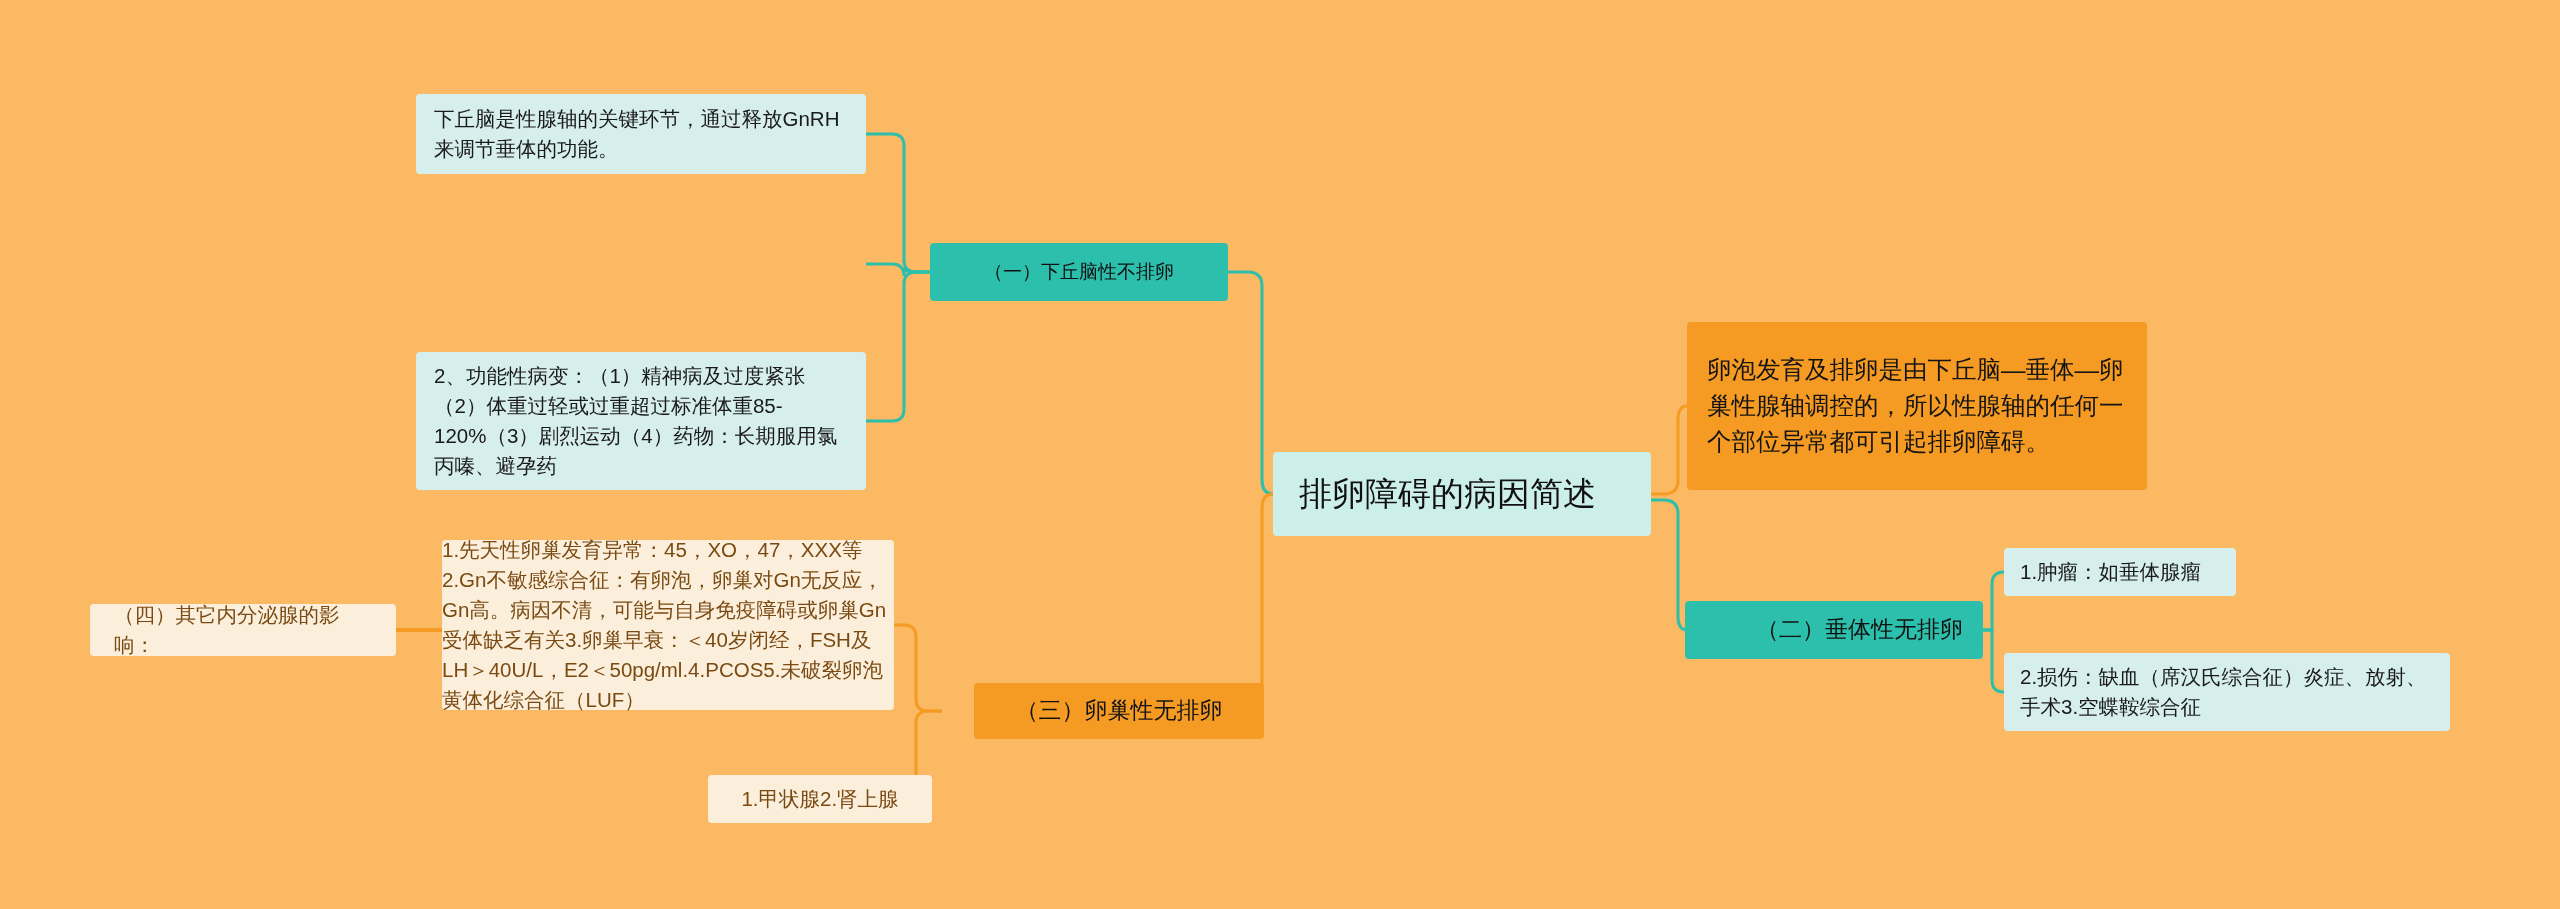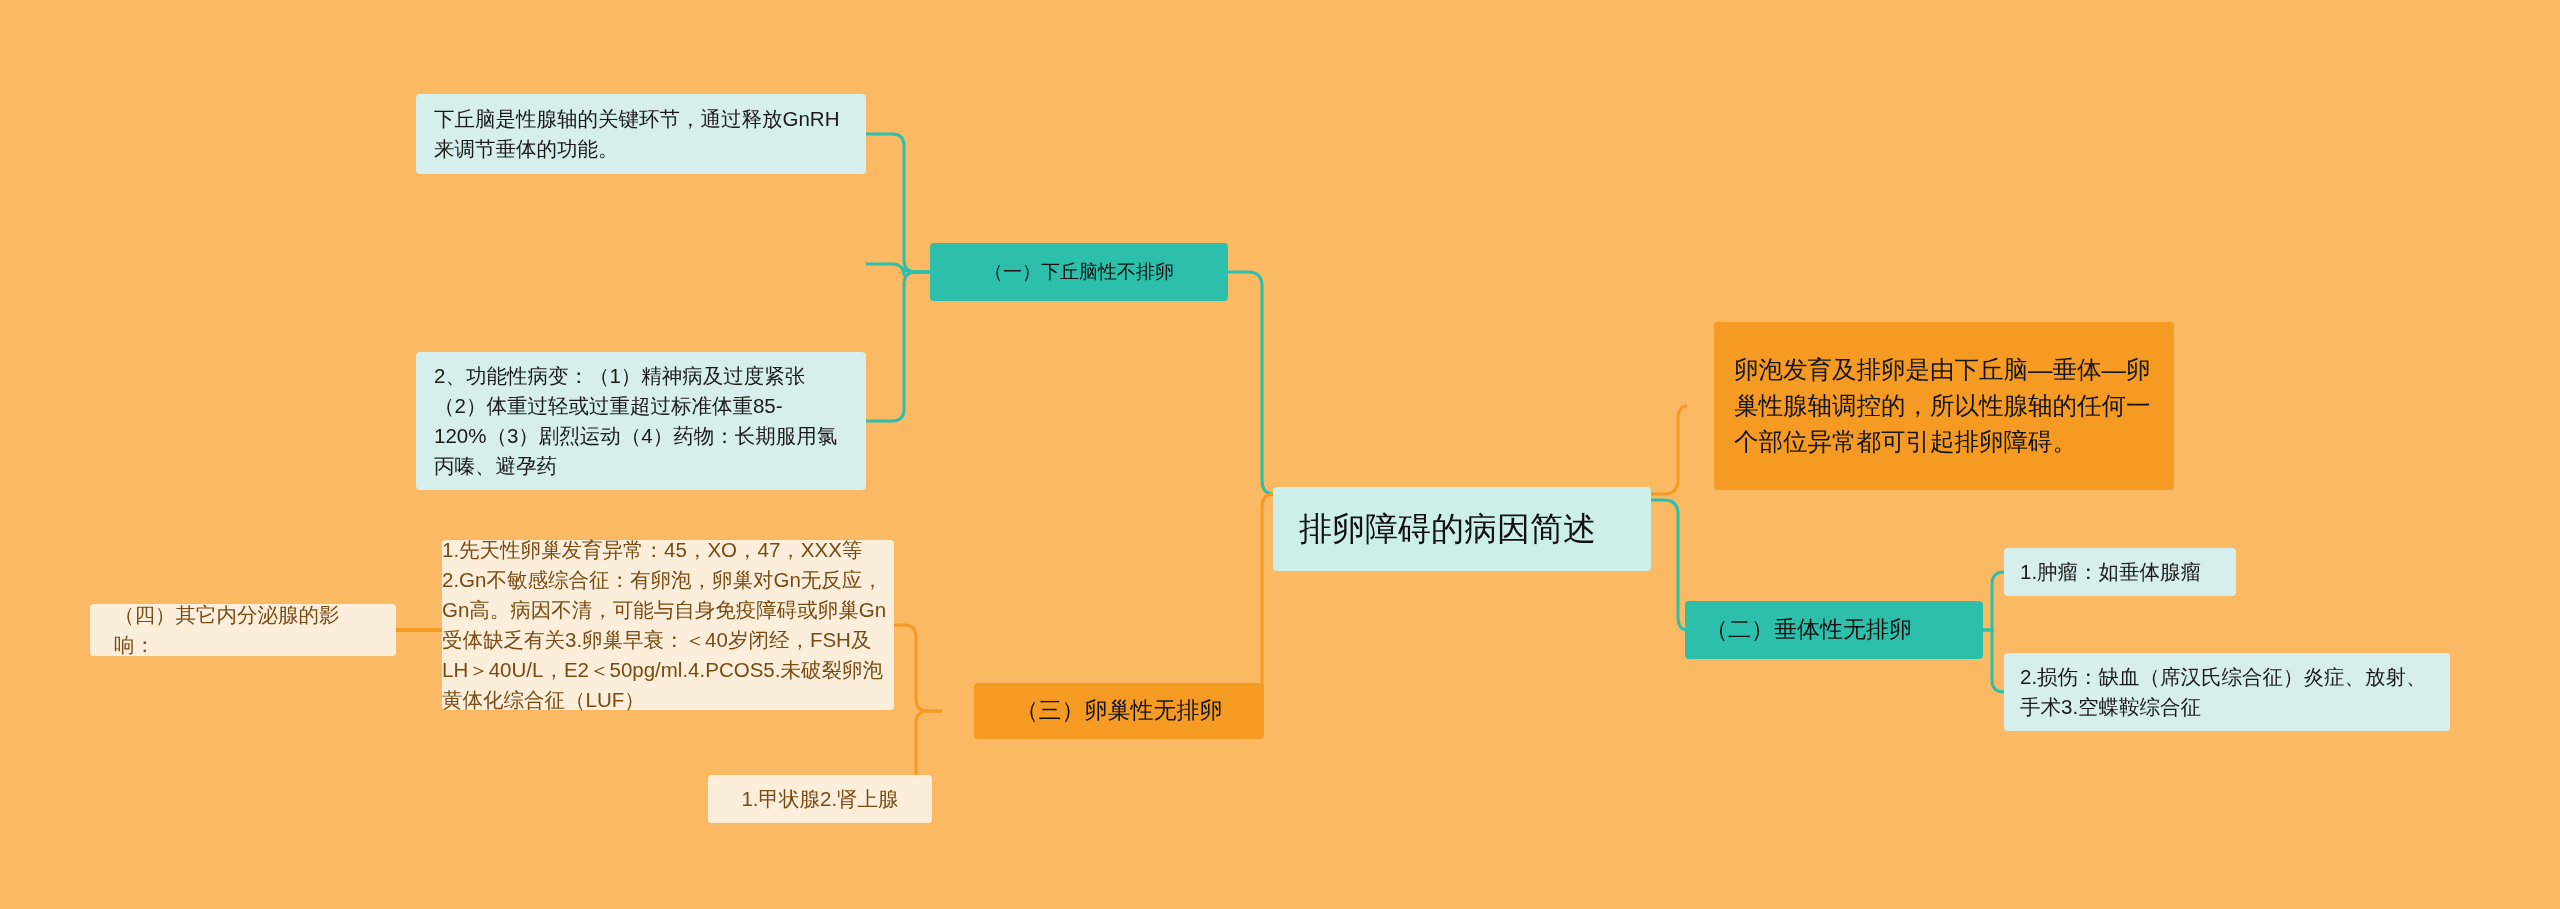--- a/index.html
+++ b/index.html
@@ -52,36 +52,35 @@
     color: #141414;
   }
   .node-cream {
     background: #FBEFDC;
     color: #7A4A12;
   }
   .node-title {
     background: #CDEFEA;
     color: #111111;
     justify-content: flex-start;
-    margin-top: 35px;
   }
 
   
   #n-hypo-desc   { left: 416px;  top: 94px;  width: 450px; height: 80px;  padding: 10px 18px; font-size: 20.5px; }
   #n-organic     { left: 416px;  top: 224px; width: 450px; height: 80px;  padding: 10px 18px; font-size: 20.5px; }
   #n-functional  { left: 416px;  top: 352px; width: 450px; height: 138px; padding: 28px 18px; font-size: 20.5px; justify-content: flex-end; }
 
   #n-branch1     { left: 930px;  top: 243px; width: 298px; height: 58px;  padding: 0 20px; font-size: 19px; justify-content: center; }
-  #n-branch2     { left: 1685px; top: 601px; width: 298px; height: 58px;  padding: 0 20px; font-size: 23px; justify-content: flex-start; }
+  #n-branch2     { left: 1685px; top: 601px; width: 298px; height: 58px;  padding: 0 20px; font-size: 23px; justify-content: flex-end; }
   #n-branch3     { left: 942px;  top: 683px; width: 290px; height: 56px;  padding: 0 20px; font-size: 23px; justify-content: center; margin-left: 32px; }
   #n-branch4     { left: 90px;   top: 604px; width: 306px; height: 52px;  padding: 0 24px; font-size: 20.5px; justify-content: center; }
 
   #n-title       { left: 1273px; top: 452px; width: 378px; height: 84px;  padding: 0 26px; font-size: 33px; }
 
-  #n-axis        { left: 1687px; top: 322px; width: 460px; height: 168px; padding: 12px 20px; font-size: 24.5px; margin-left: 27px; }
+  #n-axis        { left: 1687px; top: 322px; width: 460px; height: 168px; padding: 12px 20px; font-size: 24.5px; }
 
   #n-pituitary1  { left: 2004px; top: 548px; width: 232px; height: 48px;  padding: 0 16px; font-size: 20.5px; }
   #n-pituitary2  { left: 2004px; top: 653px; width: 446px; height: 78px;  padding: 10px 16px; font-size: 20.5px; }
 
   #n-ovary       { left: 442px;  top: 540px; width: 452px; height: 170px; padding: 10px 0; font-size: 20.5px; }
   #n-gland       { left: 708px;  top: 775px; width: 224px; height: 48px;  padding: 0 16px; font-size: 20.5px; justify-content: center; }
 </style>
 </head>
 <body style="background: rgb(251, 185, 99);">
 

